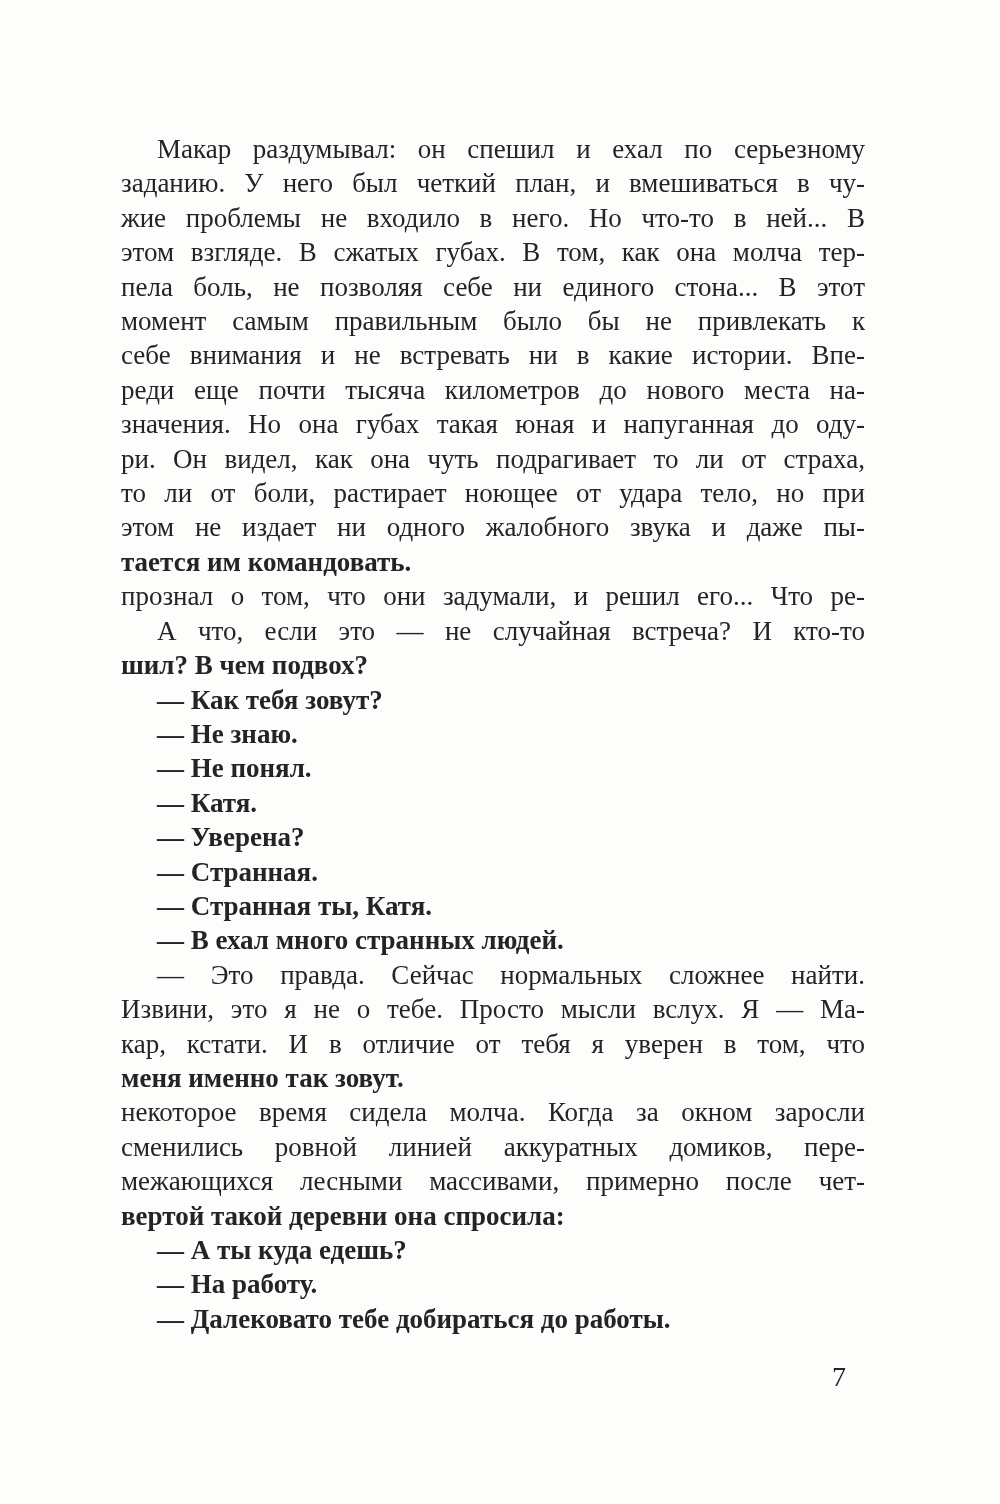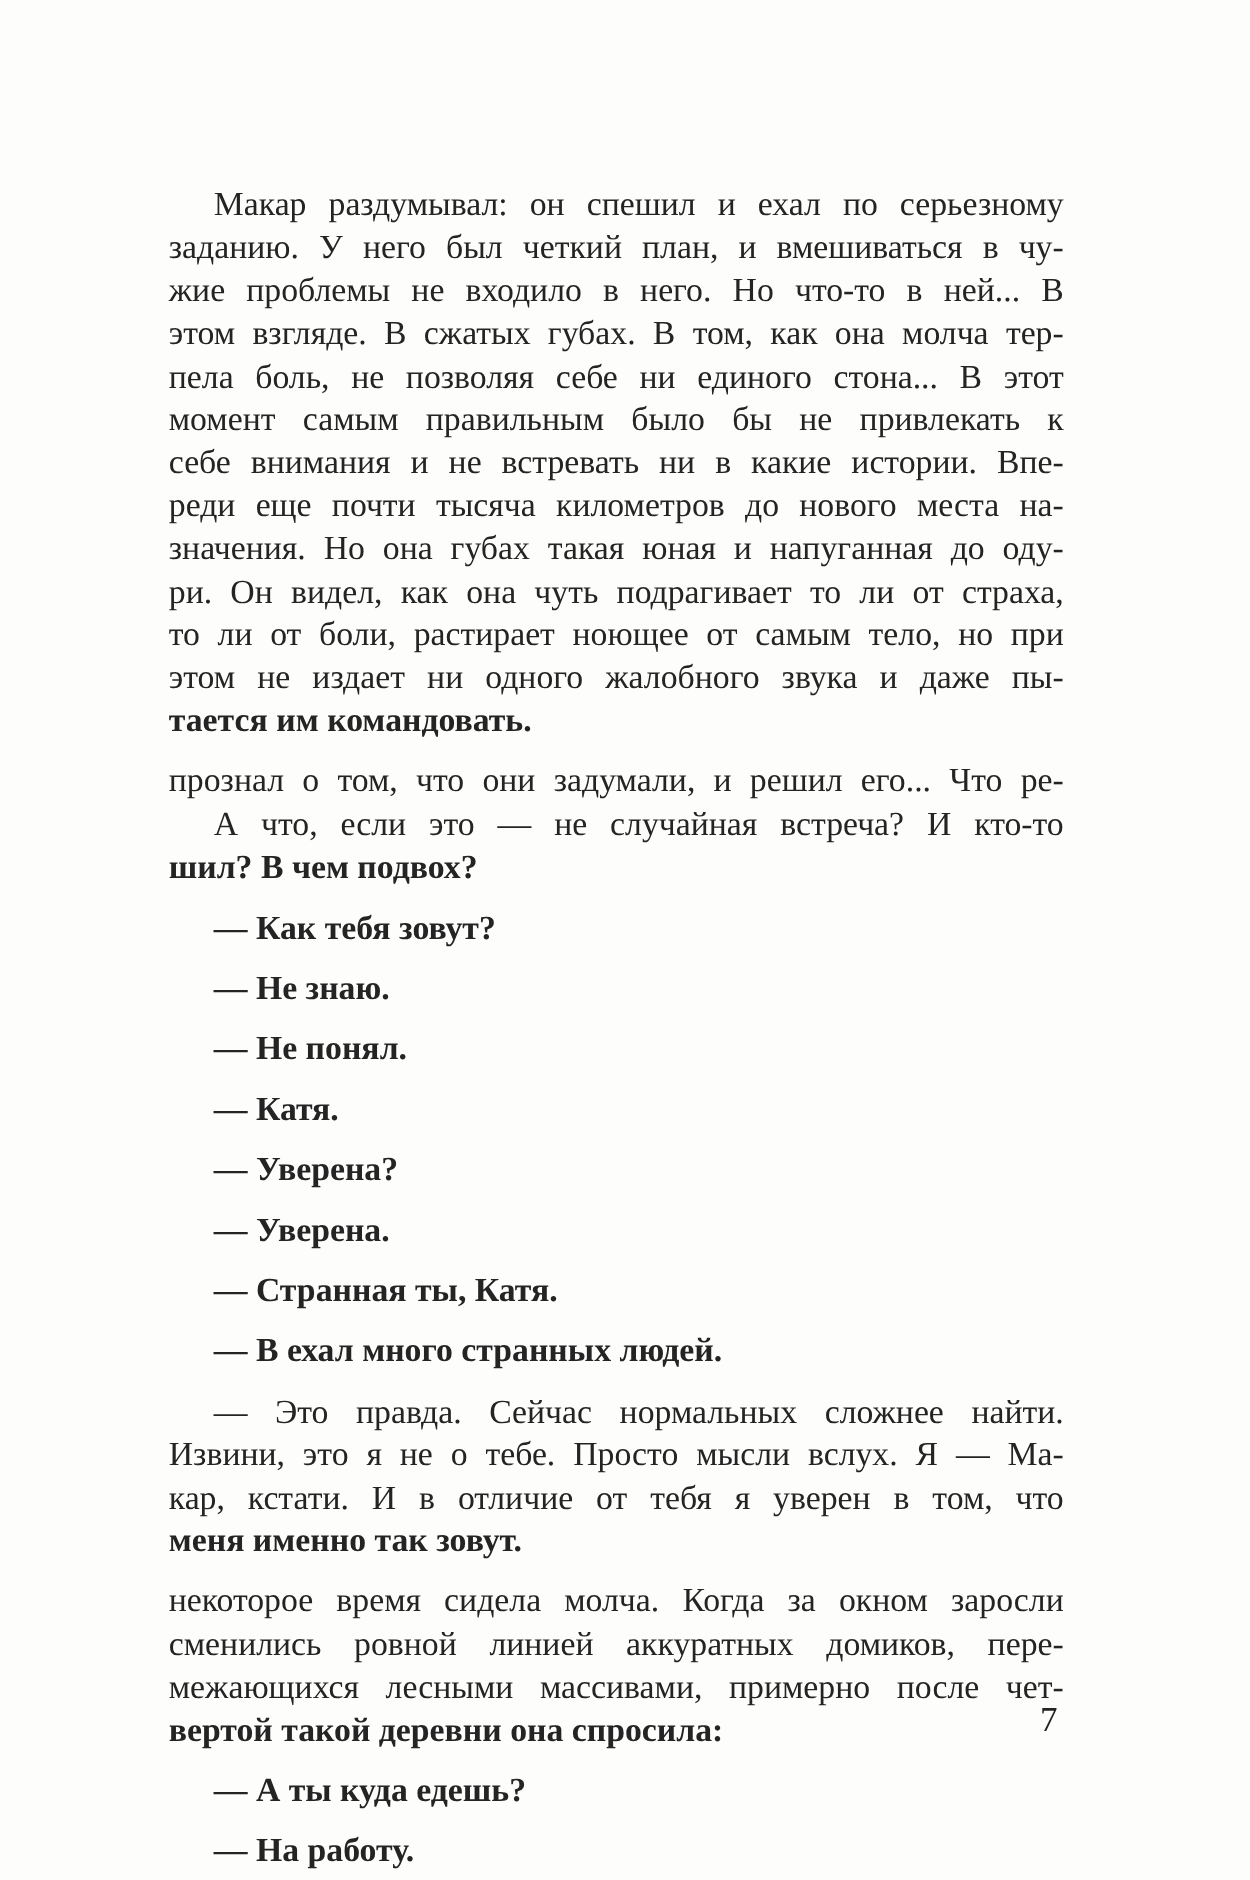--- a/index.html
+++ b/index.html
@@ -21,21 +21,21 @@
   }
   .text-block {
     position: absolute;
     left: 121px;
     top: 132px;
     width: 744px;
     font-size: 27px;
     line-height: 34.4px;
   }
   .para {
-    margin: 14px;
+    margin: 0;
   }
   .line {
     white-space: nowrap;
     text-align: justify;
     text-align-last: justify;
   }
   .line.first {
     text-indent: 36px;
   }
   .line.last {
@@ -68,21 +68,21 @@
         <div class="line first">Макар раздумывал: он спешил и ехал по серьезному</div>
         <div class="line">заданию. У него был четкий план, и вмешиваться в чу-</div>
         <div class="line">жие проблемы не входило в него. Но что-то в ней... В</div>
         <div class="line">этом взгляде. В сжатых губах. В том, как она молча тер-</div>
         <div class="line">пела боль, не позволяя себе ни единого стона... В этот</div>
         <div class="line">момент самым правильным было бы не привлекать к</div>
         <div class="line">себе внимания и не встревать ни в какие истории. Впе-</div>
         <div class="line">реди еще почти тысяча километров до нового места на-</div>
         <div class="line">значения. Но она губах такая юная и напуганная до оду-</div>
         <div class="line">ри. Он видел, как она чуть подрагивает то ли от страха,</div>
-        <div class="line">то ли от боли, растирает ноющее от самым тело, но при</div>
+        <div class="line">то ли от боли, растирает ноющее от удара тело, но при</div>
         <div class="line">этом не издает ни одного жалобного звука и даже пы-</div>
         <div class="line last">тается им командовать.</div>
       </div>
       <div class="para">
         <div class="line">прознал о том, что они задумали, и решил его... Что ре-</div>
         <div class="line first">А что, если это — не случайная встреча? И кто-то</div>
         <div class="line last">шил? В чем подвох?</div>
       </div>
       <div class="para">
         <div class="line first last">— Как тебя зовут?</div>
@@ -93,21 +93,21 @@
       <div class="para">
         <div class="line first last">— Не понял.</div>
       </div>
       <div class="para">
         <div class="line first last">— Катя.</div>
       </div>
       <div class="para">
         <div class="line first last">— Уверена?</div>
       </div>
       <div class="para">
-        <div class="line first last">— Уверена.</div>
+        <div class="line first last">— Странная.</div>
       </div>
       <div class="para">
         <div class="line first last">— Странная ты, Катя.</div>
       </div>
       <div class="para">
         <div class="line first last">— В ехал много странных людей.</div>
       </div>
       <div class="para">
         <div class="line first">— Это правда. Сейчас нормальных сложнее найти.</div>
         <div class="line">Извини, это я не о тебе. Просто мысли вслух. Я — Ма-</div>

